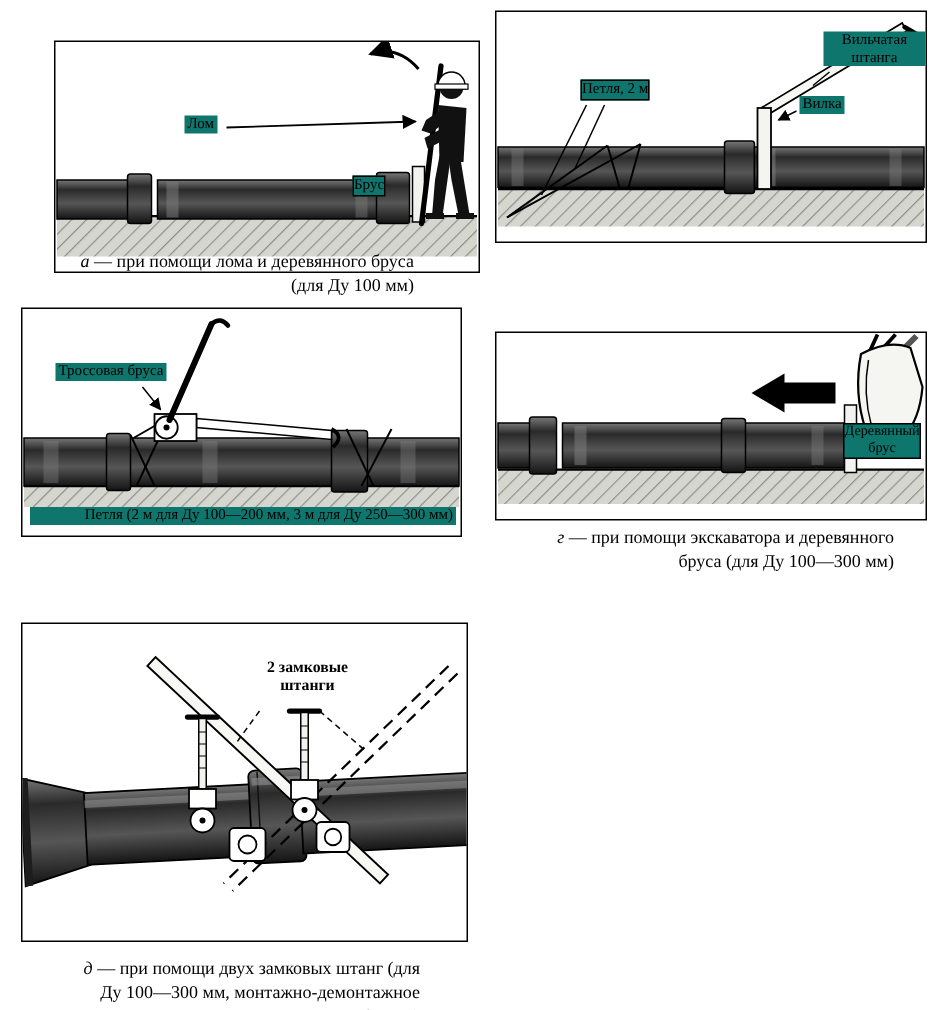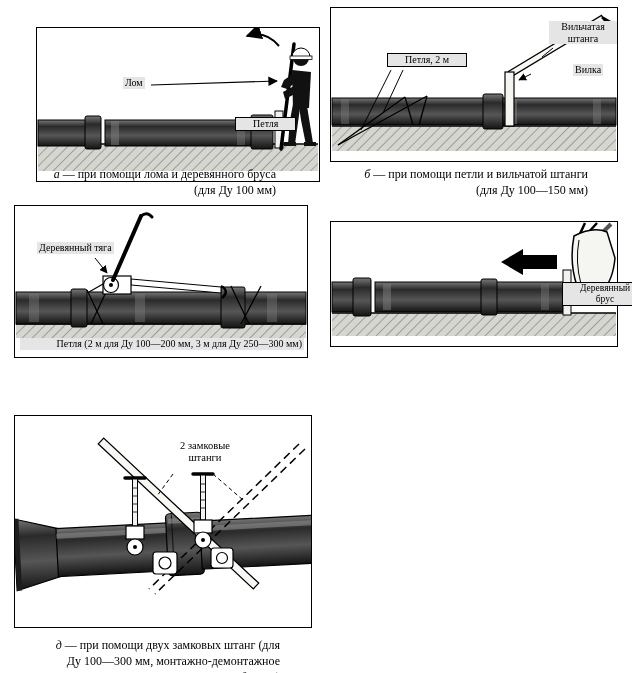--- a/index.html
+++ b/index.html
@@ -1,21 +1,21 @@
 <!DOCTYPE html>
 <html><head>
 <meta charset="utf-8">
 <style>
   html,body{margin:0;padding:0;background:#fff;}
   .page{position:relative;width:632px;height:673px;background:#fff;overflow:hidden;
         font-family:"Liberation Serif",serif;color:#000;}
   .panel-box{position:absolute;border:1px solid #000;background:#fff;}
   .panel-box svg{position:absolute;left:0;top:0;display:block;}
-  .plabel{position:absolute;font-size:10px;line-height:1.15;background:#e5e5e5;}
-  .plabel.boxed{border:1px solid #000;padding:0 17px;}
+  .plabel{position:absolute;font-size:10px;line-height:1.15;background:#0f766e;}
+  .plabel.boxed{border:1px solid #000;padding:0 0;}
   .plabel.bare{padding:0 2px;}
   .caption{position:absolute;font-size:12px;line-height:1.32;text-align:right;}
   .caption i{font-style:italic;}
 </style>
 </head>
 <body>
 
 <div class="page">
 
   <div class="panel-box" style="left:36px;top:7px;width:282px;height:153px;margin-top:20px;">
@@ -58,21 +58,21 @@
         <polygon points="256,46 247,52 244,59 250,61 259,54" fill="#111"></polygon>
         <polygon points="257,58 246,64 248,71 260,65" fill="#111"></polygon>
         <circle cx="264" cy="30" r="8" fill="#111"></circle>
         <path d="M255,29 a9,9 0 0 1 18,0 z" fill="#fff" stroke="#000" stroke-width="1"></path>
         <rect x="253" y="28" width="22" height="3.5" fill="#fff" stroke="#000" stroke-width="0.8"></rect>
       </g>
       <path d="M242,18 Q228,2 210,8" fill="none" stroke="#000" stroke-width="2" marker-end="url(#arwA)"></path>
       <line x1="114" y1="57" x2="240" y2="53" stroke="#000" stroke-width="1.2" marker-end="url(#arwA)"></line>
     </svg>
     <div class="plabel bare" style="left:86px;top:49px;">Лом</div>
-    <div class="plabel boxed" style="left:198px;top:89px;">Петля</div>
+    <div class="plabel boxed" style="left:198px;top:89px;">Брус</div>
   </div>
   <div class="caption" style="left:46px;top:167px;width:230px;">
     <i>а</i>
     <span>— при помощи лома и деревянного бруса (для Ду 100 мм)</span>
   </div>
 
   <div class="panel-box" style="left:330px;top:7px;width:286px;height:153px;">
     <svg viewBox="0 0 286 153" width="286" height="153">
       <defs>
         <linearGradient id="pgB" x1="0" y1="0" x2="0" y2="1">
@@ -114,25 +114,21 @@
       </g>
       <g stroke="#000" stroke-width="1">
         <line x1="60" y1="62" x2="30" y2="122"></line>
         <line x1="72" y1="62" x2="52" y2="105"></line>
         <line x1="222" y1="40" x2="211" y2="49"></line>
         <line x1="200" y1="66" x2="188" y2="72" marker-end="url(#arwB)"></line>
       </g>
     </svg>
     <div class="plabel boxed" style="left:56px;top:45px;">Петля, 2 м</div>
     <div class="plabel bare" style="left:218px;top:13px;width:64px;text-align:center;">Вильчатая штанга</div>
-    <div class="plabel bare" style="left:202px;top:56px;margin-left:40px;">Вилка</div>
-  </div>
-  <div class="caption" style="left:358px;top:167px;width:230px;">
-    <i>б</i>
-    <span>— при помощи петли и вильчатой штанги (для Ду 100—150 мм)</span>
+    <div class="plabel bare" style="left:202px;top:56px;">Вилка</div>
   </div>
 
   <div class="panel-box" style="left:14px;top:205px;width:292px;height:151px;">
     <svg viewBox="0 0 292 151" width="292" height="151">
       <defs>
         <linearGradient id="pgC" x1="0" y1="0" x2="0" y2="1">
           <stop offset="0" stop-color="#777"></stop>
             <stop offset="0.25" stop-color="#2a2a2a"></stop>
           <stop offset="0.6" stop-color="#565656"></stop>
             <stop offset="1" stop-color="#141414"></stop>
@@ -171,21 +167,21 @@
         <polygon points="116,73 206,81 206,87 116,79" fill="#fff" stroke="#000" stroke-width="1"></polygon>
         <rect x="88" y="70" width="28" height="18" fill="#fff" stroke="#000" stroke-width="1.2"></rect>
         <circle cx="96" cy="79" r="7.5" fill="#fff" stroke="#000" stroke-width="1.2"></circle>
         <circle cx="96" cy="79" r="2" fill="#000"></circle>
         <line x1="98" y1="74" x2="126" y2="10" stroke="#000" stroke-width="4" stroke-linecap="round"></line>
         <path d="M126,10 q6,-5 11,1" fill="none" stroke="#000" stroke-width="3" stroke-linecap="round"></path>
         <path d="M206,80 q9,5 1,12" fill="none" stroke="#000" stroke-width="2.5"></path>
       </g>
       <line x1="80" y1="52" x2="92" y2="67" stroke="#000" stroke-width="1" marker-end="url(#arwC)"></line>
     </svg>
-    <div class="plabel bare" style="left:22px;top:36px;">Деревянный тяга</div>
+    <div class="plabel bare" style="left:22px;top:36px;">Троссовая бруса</div>
     <div class="plabel bare" style="left:5px;top:132px;width:280px;text-align:right;">Петля (2 м для Ду 100—200 мм, 3 м для Ду 250—300 мм)</div>
   </div>
 
   <div class="panel-box" style="left:330px;top:221px;width:286px;height:124px;">
     <svg viewBox="0 0 286 124" width="286" height="124">
       <defs>
         <linearGradient id="pgD" x1="0" y1="0" x2="0" y2="1">
           <stop offset="0" stop-color="#777"></stop>
             <stop offset="0.25" stop-color="#2a2a2a"></stop>
           <stop offset="0.6" stop-color="#565656"></stop>
@@ -213,22 +209,26 @@
         <line x1="254" y1="1" x2="248" y2="14" stroke="#000" stroke-width="2.5"></line>
         <line x1="266" y1="1" x2="256" y2="12" stroke="#000" stroke-width="2.5"></line>
         <line x1="280" y1="2" x2="270" y2="12" stroke="#555" stroke-width="4"></line>
         <path d="M243,14 Q262,4 276,10 L284,36 Q282,58 272,68 L246,64 Q238,40 243,14 Z" fill="#f5f5f2" stroke="#000" stroke-width="1.5"></path>
         <path d="M248,18 Q244,40 250,62" fill="none" stroke="#000" stroke-width="1"></path>
       </g>
       <polygon points="226,33 192,33 192,27 170,40 192,53 192,47 226,47" fill="#000"></polygon>
     </svg>
     <div class="plabel boxed" style="left:231px;top:60px;width:50px;text-align:center;font-size:9.5px;">Деревянный брус</div>
   </div>
-
-  <div class="panel-box" style="left:14px;top:415px;width:296px;height:211px;">
+  <div class="caption" style="left:350px;top:351px;width:246px;">
+    <i>г</i>
+    <span>— при помощи экскаватора и деревянного бруса (для Ду 100—300 мм)</span>
+  </div>
+
+  <div class="panel-box" style="left:14px;top:415px;width:296px;height:211px;font-weight:bold;">
     <svg viewBox="0 0 296 211" width="296" height="211">
       <defs>
         <linearGradient id="pgE" x1="0" y1="0" x2="0" y2="1">
           <stop offset="0" stop-color="#777"></stop>
             <stop offset="0.25" stop-color="#2a2a2a"></stop>
           <stop offset="0.6" stop-color="#565656"></stop>
             <stop offset="1" stop-color="#141414"></stop>
         </linearGradient>
       </defs>
       <g transform="rotate(-3 150 130)" stroke="#000" stroke-width="1.2">

